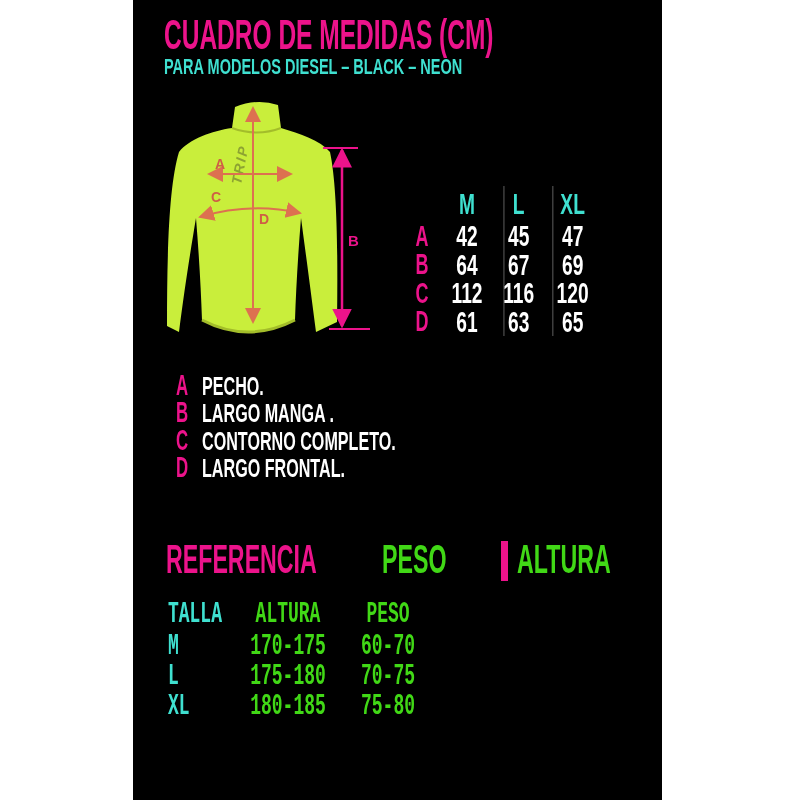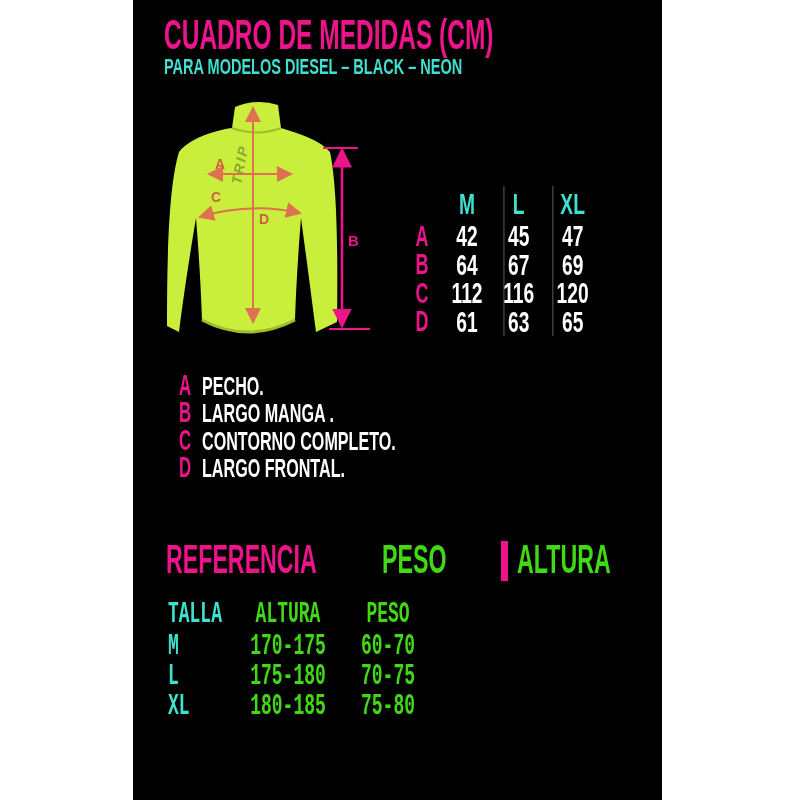--- a/index.html
+++ b/index.html
@@ -3,21 +3,21 @@
 <meta charset="utf-8">
 <style>
   :root{
     --magenta:#ec138b; --cyan:#3fe0d0; --neon_green:#41d816; --white:#ffffff;
     --jacket_neon_yellow:#c9ee3b; --table_divider_gray:#4a4a4a; --background_black:#000000;
   }
   *{margin:0;padding:0;box-sizing:border-box;}
   html,body{width:800px;height:800px;background:#ffffff;overflow:hidden;
     font-family:"Liberation Sans","DejaVu Sans",sans-serif;font-weight:bold;}
   .canvas{position:relative;width:800px;height:800px;background:#ffffff;}
-  .panel{position:absolute;left:133px;top:0;width:529px;height:800px;background:var(--background_black);text-align:right;}
+  .panel{position:absolute;left:133px;top:0;width:529px;height:800px;background:var(--background_black);}
 
   .title{position:absolute;left:31px;top:11px;font-size:43px;line-height:46px;color:var(--magenta);
     white-space:nowrap;transform:scaleX(.57);transform-origin:left top;letter-spacing:0;}
   .subtitle{position:absolute;left:31px;top:55px;font-size:22px;line-height:24px;color:var(--cyan);
     white-space:nowrap;transform:scaleX(.66);transform-origin:left top;}
 
   .jacket-svg{position:absolute;left:27px;top:90px;width:250px;height:260px;}
 
   .size-table{position:absolute;left:272px;top:186px;display:grid;
     grid-template-columns:34px 56px 46px 62px;grid-template-rows:36px repeat(4,28.5px);}

